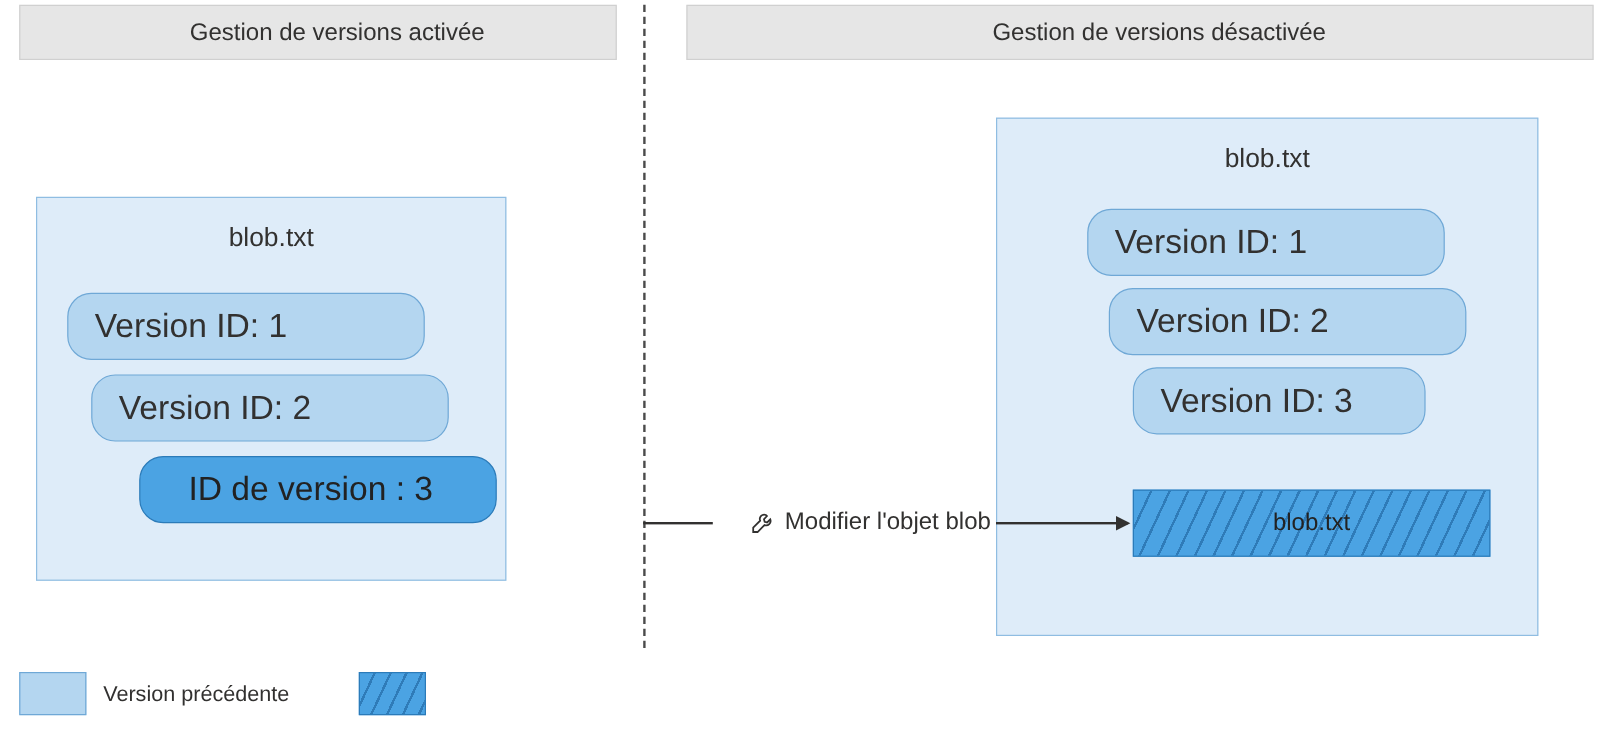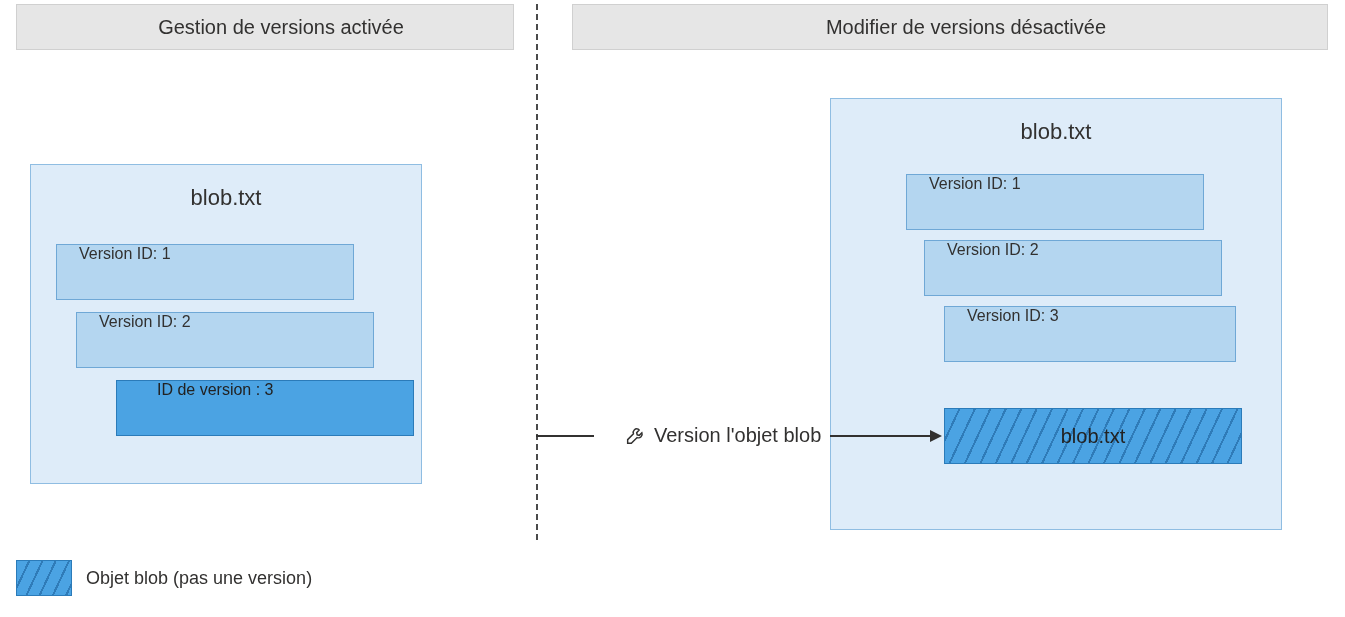--- a/index.html
+++ b/index.html
@@ -47,21 +47,23 @@
     font-size: 22px;
     font-weight: 400;
     margin-top: 20px;
     margin-bottom: 18px;
   }
 
   .version-box {
     position: absolute;
     height: 56px;
     display: flex;
-    font-size: 16px;
+    align-items: center;
+    font-size: 28px;
+    border-radius: 20px;
   }
   .version-prev {
     background: #b4d6f0;
     border: 1px solid #6fa8d6;
     padding-left: 22px;
   }
   .version-current {
     background: #4ba3e3;
     border: 1px solid #2b7bb9;
     color: #222;
@@ -88,21 +90,21 @@
   }
 
   
   .lv1 { left: 56px; top: 244px; width: 298px; }
   .lv2 { left: 76px; top: 312px; width: 298px; }
   .lv3 { left: 116px; top: 380px; width: 298px; }
 
   
   .rv1 { left: 906px; top: 174px; width: 298px; }
   .rv2 { left: 924px; top: 240px; width: 298px; }
-  .rv3 { left: 944px; top: 306px; width: 292px; }
+  .rv3 { left: 944px; top: 306px; width: 244px; }
   .rblob { left: 944px; top: 408px; width: 298px; height: 56px; }
 
   .modify-label {
     position: absolute;
     left: 624px;
     top: 424px;
     font-size: 20px;
     display: flex;
     align-items: center;
     gap: 8px;
@@ -160,21 +162,21 @@
   }
   .legend-item { display: flex; align-items: center; gap: 14px; margin-right: 38px; }
 </style>
 </head>
 <body>
 
 <div class="panel-header left-header">
   <span>Gestion de versions activée</span>
 </div>
 <div class="panel-header right-header">
-  <span>Modifier de versions désactivée</span>
+  <span>Gestion de versions désactivée</span>
 </div>
 
 <div class="divider"></div>
 <div class="divider-tee"></div>
 
 <div class="blob-container left-container">
   <div class="blob-title">blob.txt</div>
 </div>
 <div class="version-box version-prev lv1">
   <span>Version ID: 1</span>
@@ -201,22 +203,25 @@
 <div class="hatch-box rblob">
   <span>blob.txt</span>
 </div>
 
 <div class="modify-label">
   <span class="wrench">
     <svg viewBox="0 0 24 24" width="22" height="22" fill="none" stroke="#323130" stroke-width="1.6">
       <path d="M15.5 4.5a4 4 0 0 0-5.2 5.2L4 16v4h4l6.3-6.3a4 4 0 0 0 5.2-5.2l-2.8 2.8-2.3-.6-.6-2.3 2.7-2.9z"></path>
     </svg>
   </span>
-  <span>Version l'objet blob</span>
+  <span>Modifier l'objet blob</span>
 </div>
 <div class="arrow arrow-right"></div>
 
 <div class="legend">
   <div class="legend-item">
+    <div class="swatch prev"></div>
+    <span>Version précédente</span>
+  </div>
+  <div class="legend-item">
     <div class="swatch hatched"></div>
-    <span>Objet blob (pas une version)</span>
   </div>
 </div>
 
 </body></html>

